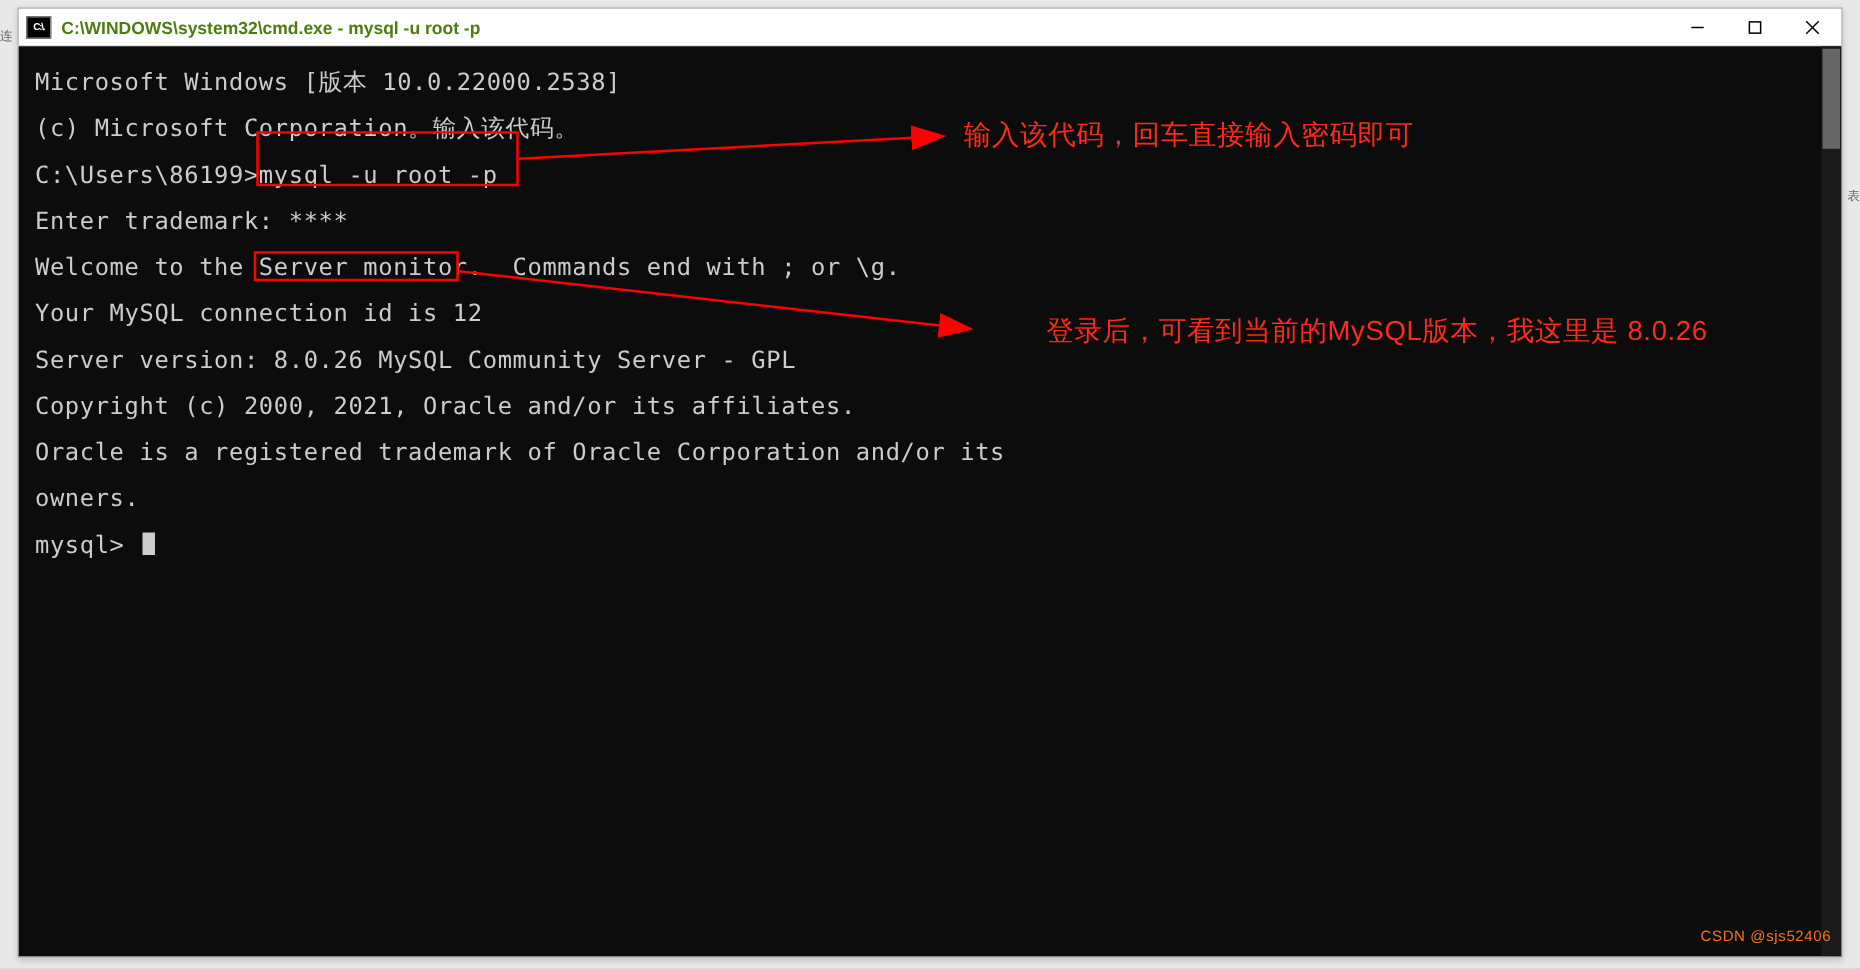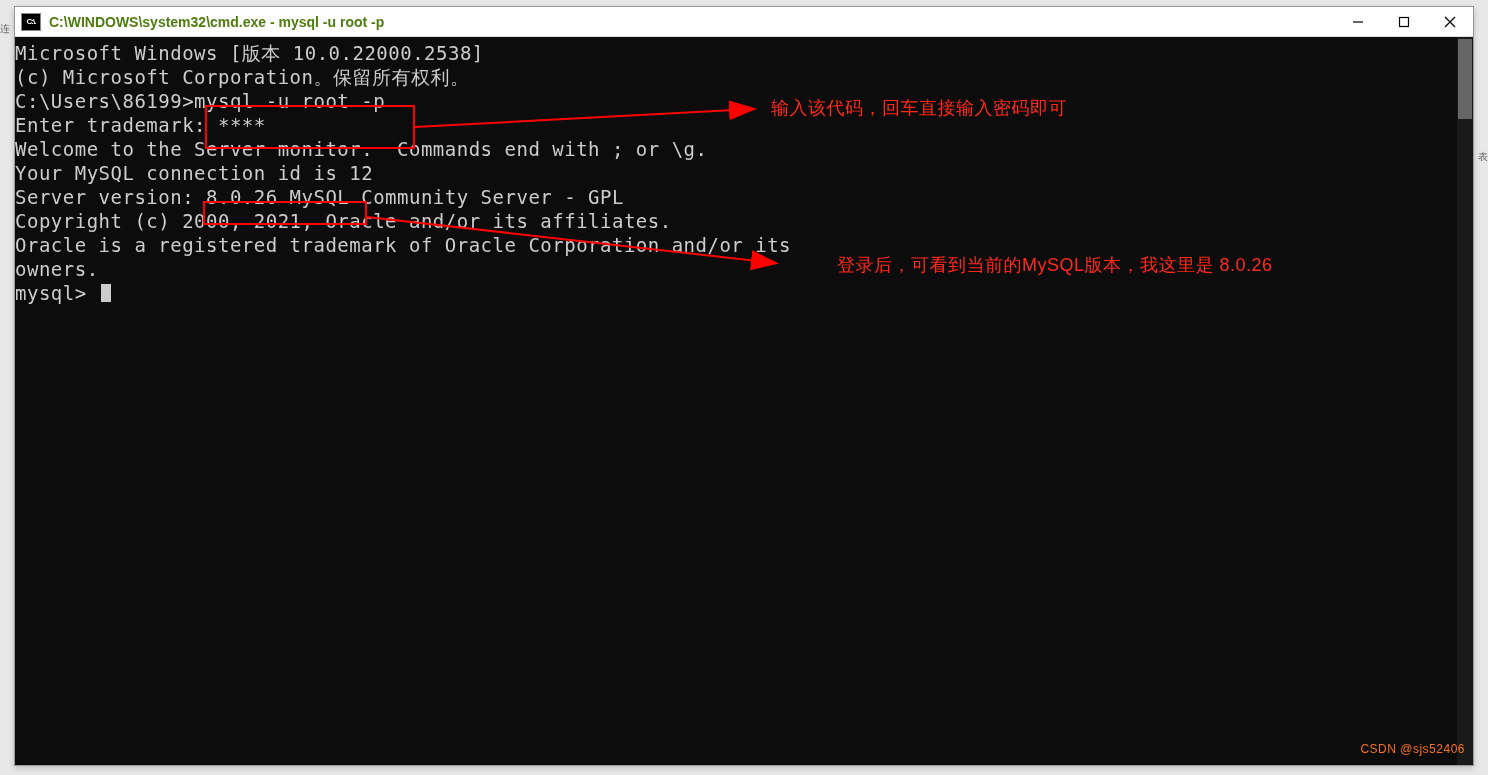--- a/index.html
+++ b/index.html
@@ -5,25 +5,25 @@
     * { margin: 0; padding: 0; box-sizing: border-box; }
     html, body { width: 1488px; height: 775px; overflow: hidden; font-family: "Segoe UI", Tahoma, sans-serif; background: #e8e8e8; }
     .window { position: absolute; left: 14px; top: 6px; width: 1460px; height: 760px; background: #fff; border: 1px solid #999; box-shadow: 0 2px 6px rgba(0,0,0,0.2); }
     .titlebar { height: 30px; background: #fff; border-bottom: 1px solid #ddd; display: flex; align-items: center; padding: 0 0 0 6px; }
     .app-icon { width: 20px; height: 18px; background: #000; color: #fff; font-size: 8px; font-weight: bold; display: flex; align-items: center; justify-content: center; border: 1px solid #888; margin-right: 8px; letter-spacing: -1px; }
     .title-text { font-size: 14px; color: #4d7c0f; flex: 1; font-weight: bold; }
     .win-controls { display: flex; align-items: stretch; height: 100%; }
     .win-btn { width: 46px; display: flex; align-items: center; justify-content: center; cursor: pointer; }
     .win-btn svg { width: 12px; height: 12px; stroke: #000; stroke-width: 1.2; fill: none; }
     .console { position: relative; height: calc(100% - 30px); background: #0c0c0c; color: #ccc; font-family: "NSimSun","SimSun","Consolas",monospace; font-size: 19px; line-height: 24px; padding: 4px 0 0 0; overflow: hidden; letter-spacing: 0.5px; }
-    .console pre { white-space: pre; margin: 0; }
+    .console pre { white-space: pre; margin: 13px; }
     .highlight-box { position: absolute; border: 2px solid #ff0000; pointer-events: none; }
     .hl1 { left: 190px; top: 68px; width: 210px; height: 44px; }
     .hl2 { left: 188px; top: 164px; width: 164px; height: 24px; }
-    .annotation { position: absolute; color: #ff2a1a; font-size: 18px; font-family: "Microsoft YaHei","SimHei",sans-serif; pointer-events: none; text-align: right; }
+    .annotation { position: absolute; color: #ff2a1a; font-size: 22px; font-family: "Microsoft YaHei","SimHei",sans-serif; pointer-events: none; text-align: right; }
     .ann1 { left: 756px; top: 59px; }
     .ann2 { left: 778px; top: 216px; margin-left: 44px; }
     svg.arrow { position: absolute; pointer-events: none; overflow: visible; }
     .scroll-track { position: absolute; right: 0; top: 0; width: 16px; height: 100%; background: #1a1a1a; }
     .scroll-thumb { position: absolute; right: 0; top: 0; width: 14px; height: 80px; background: #666; margin: 2px 1px; }
     .cursor-block { display: inline-block; width: 10px; height: 18px; background: #ccc; vertical-align: baseline; margin-left: 2px; position: relative; top: 2px; }
     .watermark { position: absolute; right: 8px; bottom: 4px; color: #f97316; font-size: 12px; font-family: Arial, sans-serif; }
     .bg-edge { position:absolute; color:#666; font-size:10px; }
   </style>
 </head>
@@ -51,21 +51,21 @@
         <svg viewBox="0 0 12 12">
             <line x1="1" y1="1" x2="11" y2="11"></line>
             <line x1="11" y1="1" x2="1" y2="11"></line>
           </svg>
       </div>
     </div>
   </div>
 
   <div class="console">
 <pre>Microsoft Windows [版本 10.0.22000.2538]</pre>
-<pre>(c) Microsoft Corporation。保留所有权利。</pre>
+<pre>(c) Microsoft Corporation。输入该代码。</pre>
 <pre></pre>
 <pre>C:\Users\86199&gt;mysql -u root -p</pre>
 <pre>Enter trademark: ****</pre>
 <pre>Welcome to the Server monitor.  Commands end with ; or \g.</pre>
 <pre>Your MySQL connection id is 12</pre>
 <pre>Server version: 8.0.26 MySQL Community Server - GPL</pre>
 <pre></pre>
 <pre>Copyright (c) 2000, 2021, Oracle and/or its affiliates.</pre>
 <pre></pre>
 <pre>Oracle is a registered trademark of Oracle Corporation and/or its</pre>

